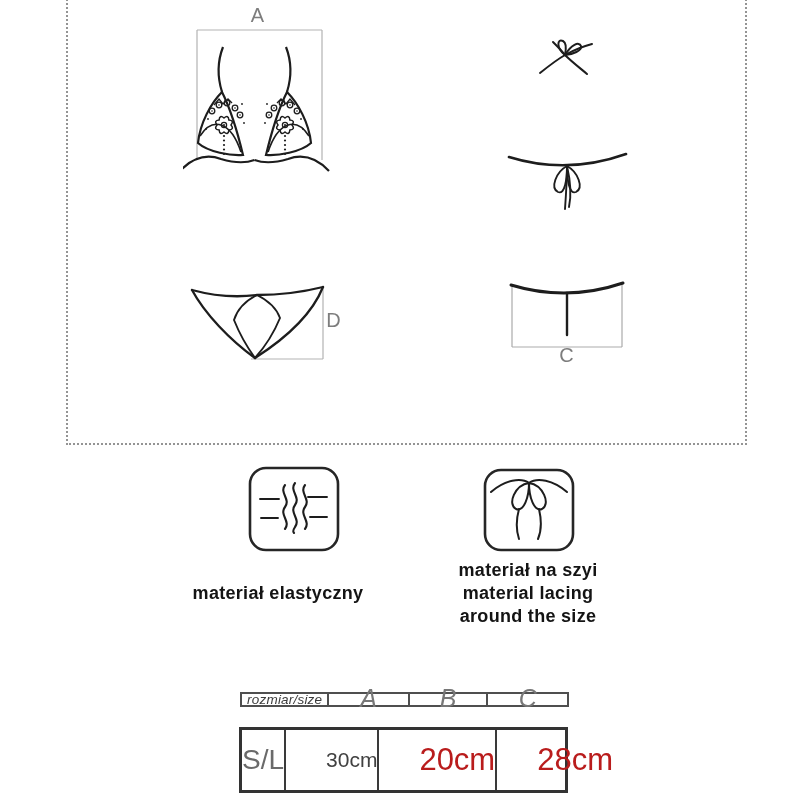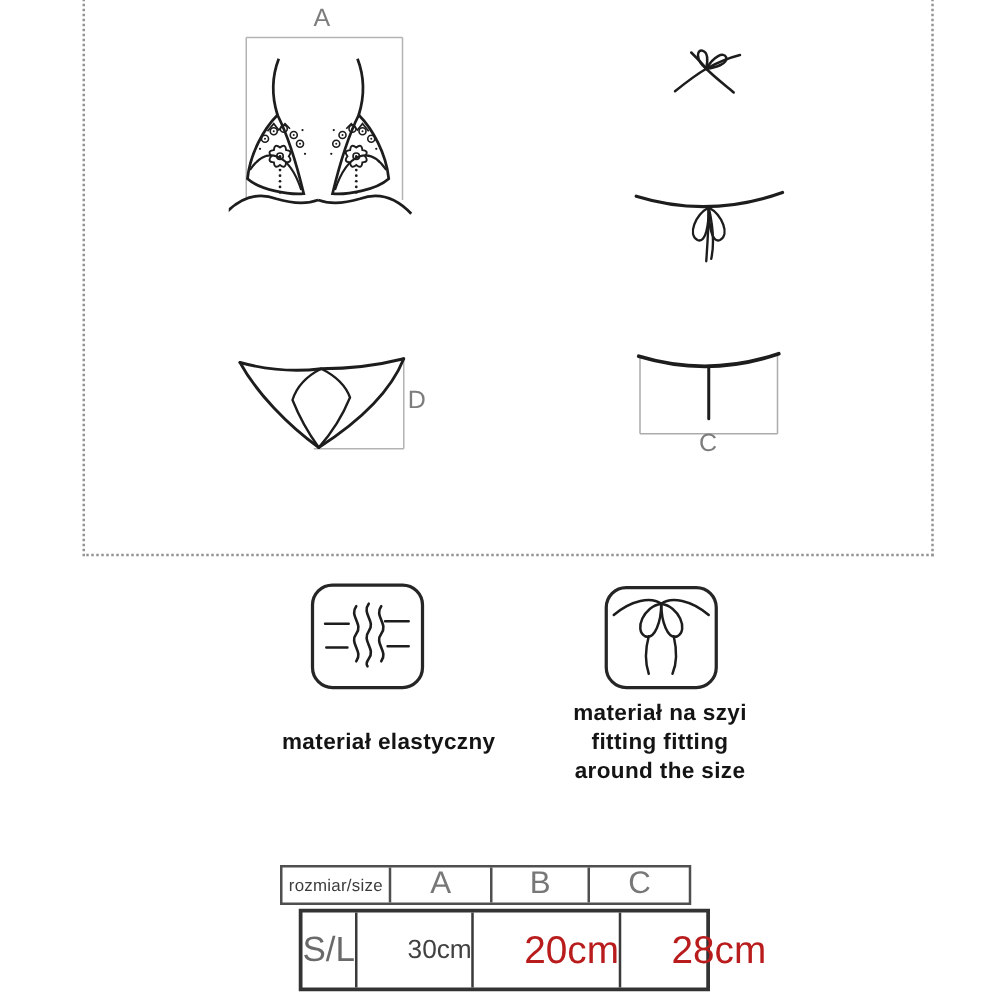--- a/index.html
+++ b/index.html
@@ -20,22 +20,23 @@
   }
   
   .icon-box{background:#fff;}
   .feature-text{
     text-align:center;font-size:18px;font-weight:700;color:#141414;
     line-height:23px;letter-spacing:.3px;
   }
   
   .tbl-row{display:flex;box-sizing:border-box;background:#fff;}
   .tbl-header{
-    left:224px;top:692px;width:329px;height:32px;
+    left:240px;top:692px;width:329px;height:15px;
     border:2px solid #4f4f4f;
+    font-style:italic;
   }
   .tbl-data{
     left:239px;top:727px;width:329px;height:66px;
     border:3px solid #333333;
     gap:40px;
   }
   .cell{
     display:flex;align-items:center;justify-content:center;
     box-sizing:border-box;flex-basis:0;
   }
@@ -156,27 +157,27 @@
     <g fill="none" stroke="#1d1d1d" stroke-width="2" stroke-linecap="round">
       <path d="M 8,24 C 22,12 38,9 46,15"></path>
       <path d="M 84,24 C 70,12 54,9 46,15"></path>
       <path d="M 46,15 C 32,17 24,36 33,41 C 41,44 46,29 46,15 Z"></path>
       <path d="M 46,15 C 60,17 68,36 59,41 C 51,44 46,29 46,15 Z"></path>
       <path d="M 36,41 C 33,52 33,62 36,71"></path>
       <path d="M 56,41 C 59,54 58,64 55,71"></path>
     </g>
   </svg>
 
-  <div class="abs feature-text" style="left:191px;top:582px;width:240px;">
+  <div class="abs feature-text" style="left:158px;top:582px;width:240px;">
     <div>materiał elastyczny</div>
   </div>
 
   <div class="abs feature-text" style="left:408px;top:559px;width:240px;">
     <div>materiał na szyi</div>
-    <div>fitting fitting</div>
+    <div>material lacing</div>
     <div>around the size</div>
   </div>
 
   <div class="abs tbl-row tbl-header">
     <div class="cell w1 h-size">rozmiar/size</div>
     <div class="cell w2 h-letter">A</div>
     <div class="cell w3 h-letter">B</div>
     <div class="cell w4 h-letter">C</div>
   </div>
 

